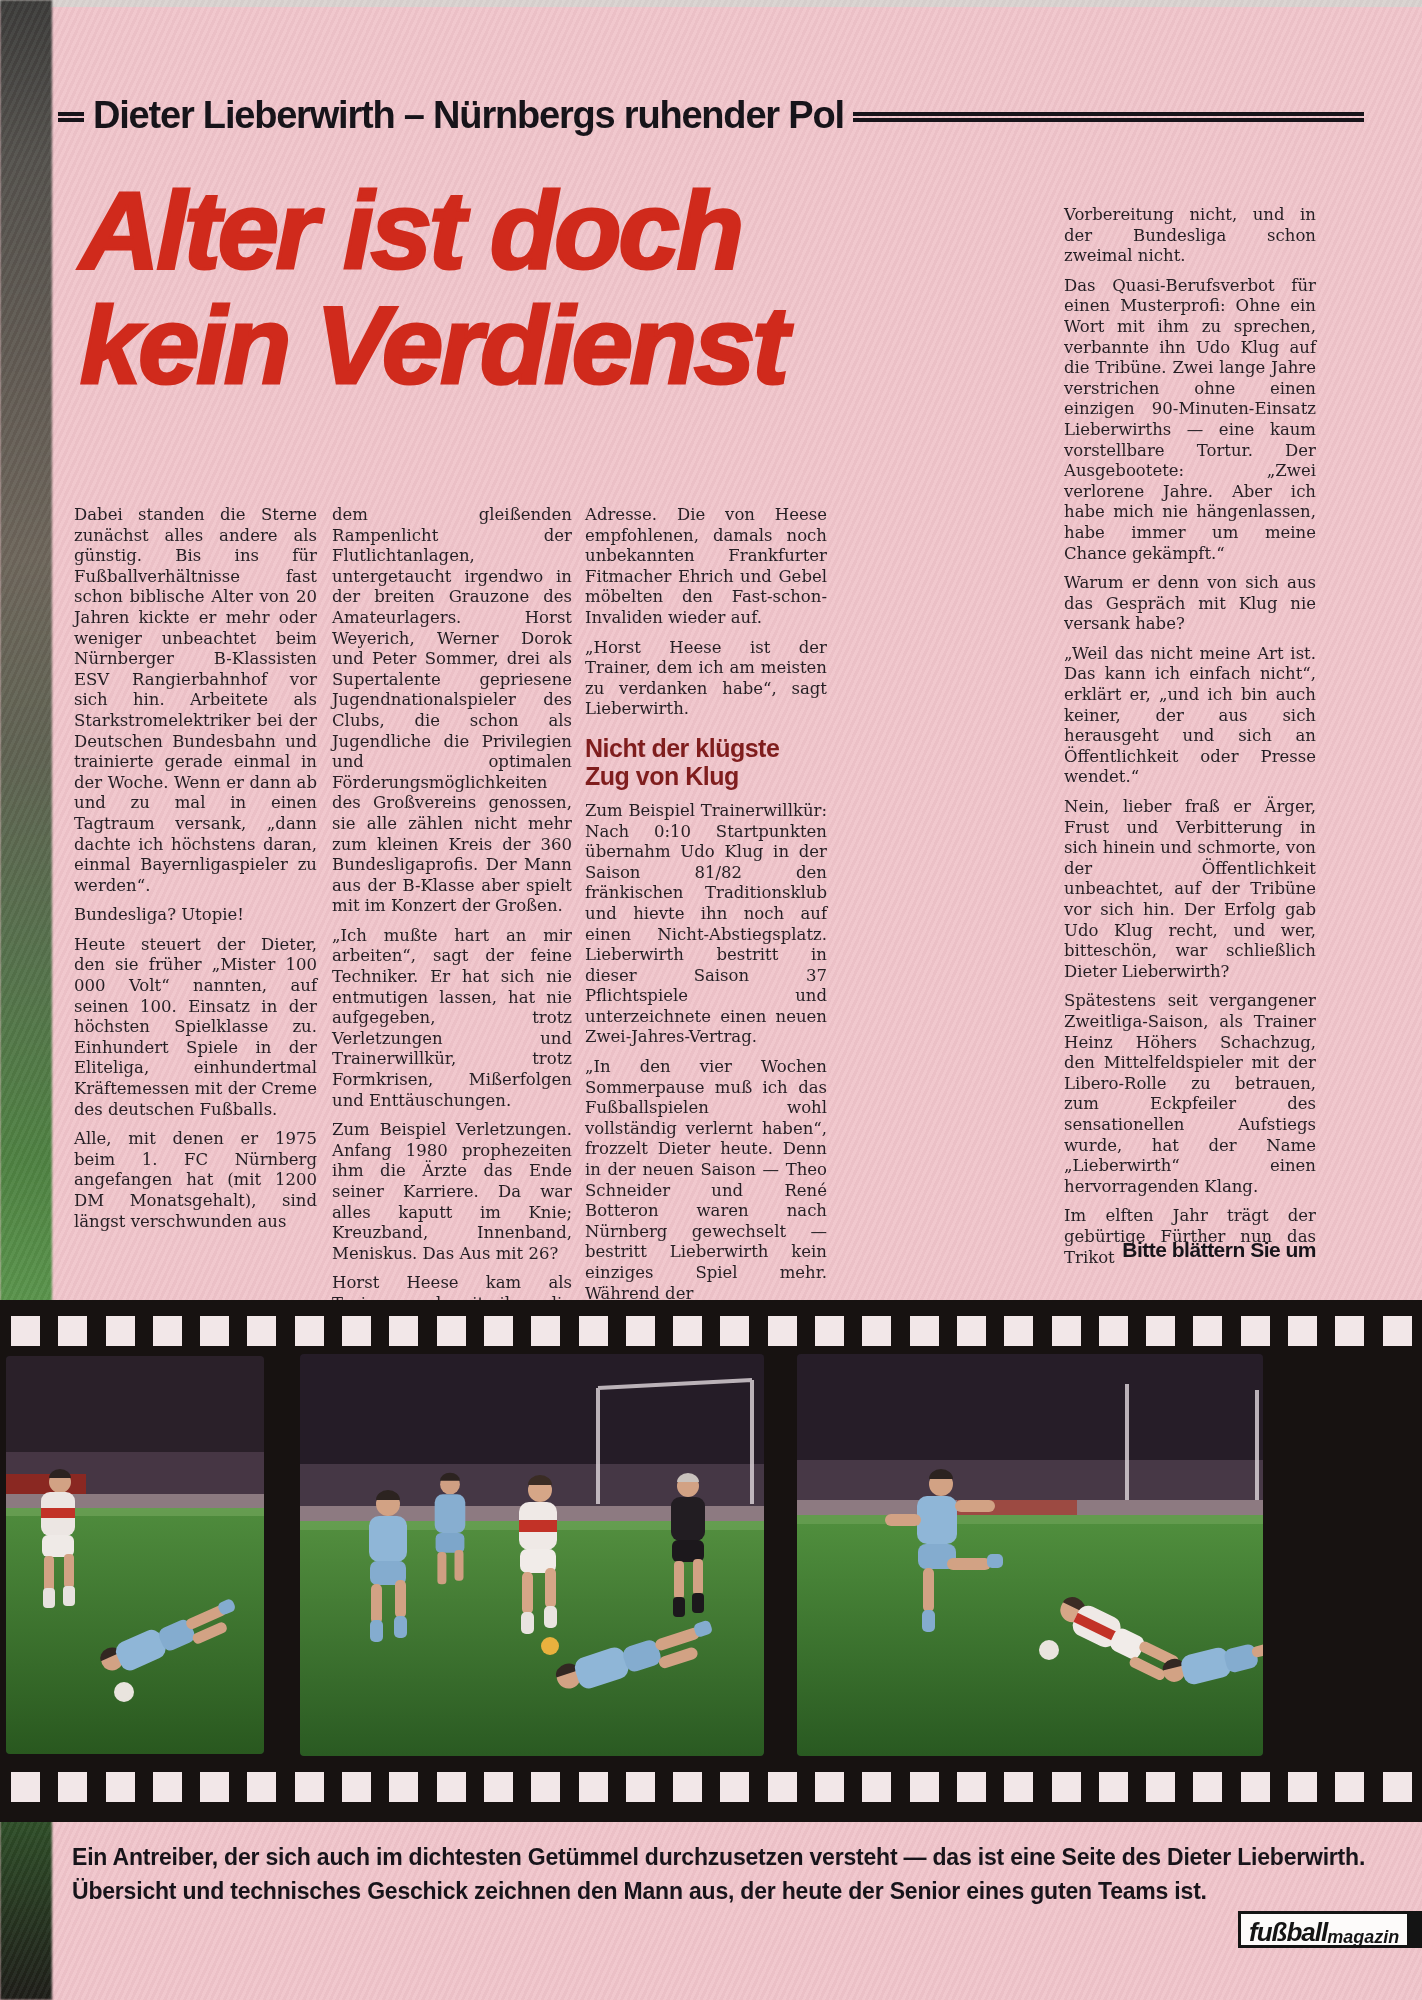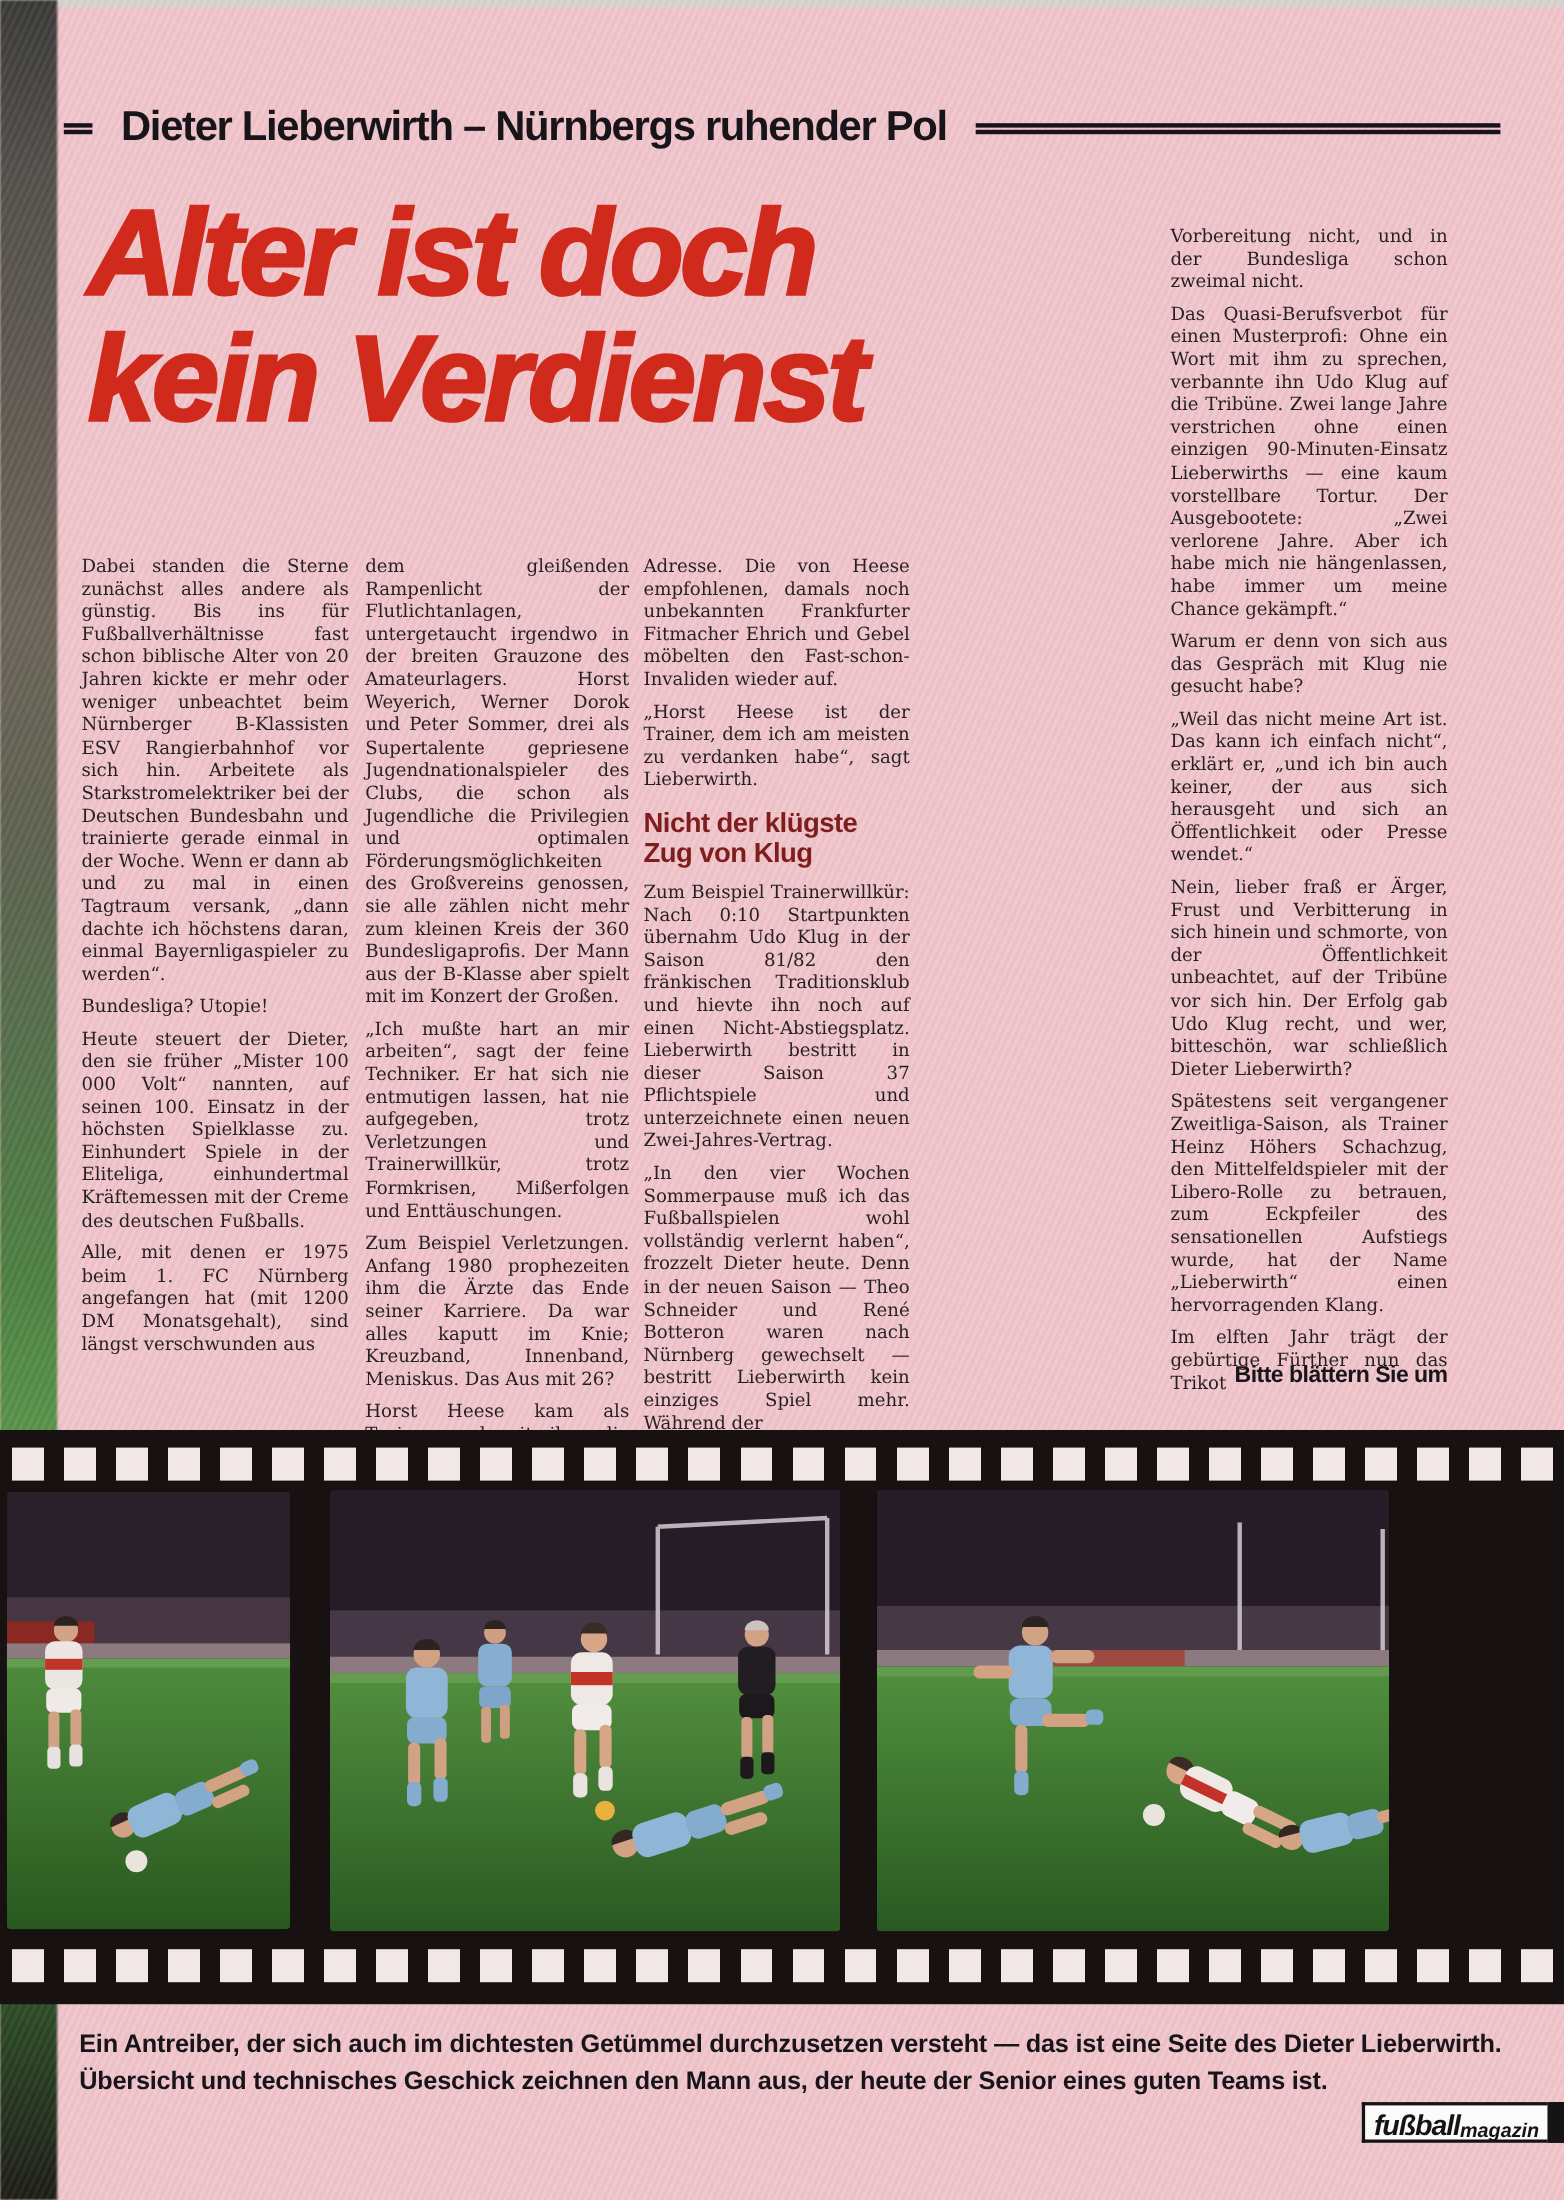--- a/index.html
+++ b/index.html
@@ -12,21 +12,21 @@
     content:"";position:absolute;inset:0;z-index:5;pointer-events:none;
     background:repeating-linear-gradient(115deg,rgba(255,255,255,.05) 0 3px,rgba(90,40,60,.03) 3px 6px);
   }
   .top-edge{position:absolute;left:0;top:0;width:100%;height:7px;background:#d9d3d0;z-index:1;}
   .left-strip{
     position:absolute;left:0;top:0;width:52px;height:2000px;z-index:2;
     background:linear-gradient(180deg,#3a3a38 0%,#52504b 8%,#5f5951 18%,#6b6459 28%,#5d6150 38%,#53704a 48%,#4c8040 58%,#5c9a4e 68%,#4e8a41 78%,#315d2b 88%,#1c1c17 100%);
     filter:blur(1px);
   }
   
-  .kicker-row{position:absolute;left:58px;top:96px;width:1306px;display:flex;align-items:center;gap:26px;z-index:6;}
+  .kicker-row{position:absolute;left:58px;top:96px;width:1306px;display:flex;align-items:center;gap:9px;z-index:6;}
   .dline{height:10px;border-top:4px solid #17141a;border-bottom:4px solid #17141a;box-sizing:border-box;}
   .dline.stub{width:26px;}
   .dline.long{flex:1;}
   .kicker-text{
     font-weight:bold;font-size:38px;letter-spacing:-1.2px;color:#17141a;
     white-space:nowrap;line-height:1;padding-bottom:4px;
   }
   
   .headline{
     position:absolute;left:80px;top:172px;z-index:6;
@@ -121,21 +121,21 @@
     <p>Adresse. Die von Heese empfohlenen, damals noch unbekannten Frankfurter Fitmacher Ehrich und Gebel möbelten den Fast-schon-Invaliden wieder auf.</p>
     <p>„Horst Heese ist der Trainer, dem ich am meisten zu verdanken habe“, sagt Lieberwirth.</p>
     <h2 class="subhead">Nicht der klügste Zug von Klug</h2>
     <p>Zum Beispiel Trainerwillkür: Nach 0:10 Startpunkten übernahm Udo Klug in der Saison 81/82 den fränkischen Traditionsklub und hievte ihn noch auf einen Nicht-Abstiegsplatz. Lieberwirth bestritt in dieser Saison 37 Pflichtspiele und unterzeichnete einen neuen Zwei-Jahres-Vertrag.</p>
     <p>„In den vier Wochen Sommerpause muß ich das Fußballspielen wohl vollständig verlernt haben“, frozzelt Dieter heute. Denn in der neuen Saison — Theo Schneider und René Botteron waren nach Nürnberg gewechselt — bestritt Lieberwirth kein einziges Spiel mehr. Während der</p>
   </div>
 
   <div class="col" id="col4">
     <p>Vorbereitung nicht, und in der Bundesliga schon zweimal nicht.</p>
     <p>Das Quasi-Berufsverbot für einen Musterprofi: Ohne ein Wort mit ihm zu sprechen, verbannte ihn Udo Klug auf die Tribüne. Zwei lange Jahre verstrichen ohne einen einzigen 90-Minuten-Einsatz Lieberwirths — eine kaum vorstellbare Tortur. Der Ausgebootete: „Zwei verlorene Jahre. Aber ich habe mich nie hängenlassen, habe immer um meine Chance gekämpft.“</p>
-    <p>Warum er denn von sich aus das Gespräch mit Klug nie gesucht habe?</p>
+    <p>Warum er denn von sich aus das Gespräch mit Klug nie versank habe?</p>
     <p>„Weil das nicht meine Art ist. Das kann ich einfach nicht“, erklärt er, „und ich bin auch keiner, der aus sich herausgeht und sich an Öffentlichkeit oder Presse wendet.“</p>
     <p>Nein, lieber fraß er Ärger, Frust und Verbitterung in sich hinein und schmorte, von der Öffentlichkeit unbeachtet, auf der Tribüne vor sich hin. Der Erfolg gab Udo Klug recht, und wer, bitteschön, war schließlich Dieter Lieberwirth?</p>
     <p>Spätestens seit vergangener Zweitliga-Saison, als Trainer Heinz Höhers Schachzug, den Mittelfeldspieler mit der Libero-Rolle zu betrauen, zum Eckpfeiler des sensationellen Aufstiegs wurde, hat der Name „Lieberwirth“ einen hervorragenden Klang.</p>
     <p>Im elften Jahr trägt der gebürtige Fürther nun das Trikot</p>
   </div>
 
   <div class="continue-note">Bitte blättern Sie um</div>
 
   <div class="filmstrip">
     <div class="holes top"></div>

